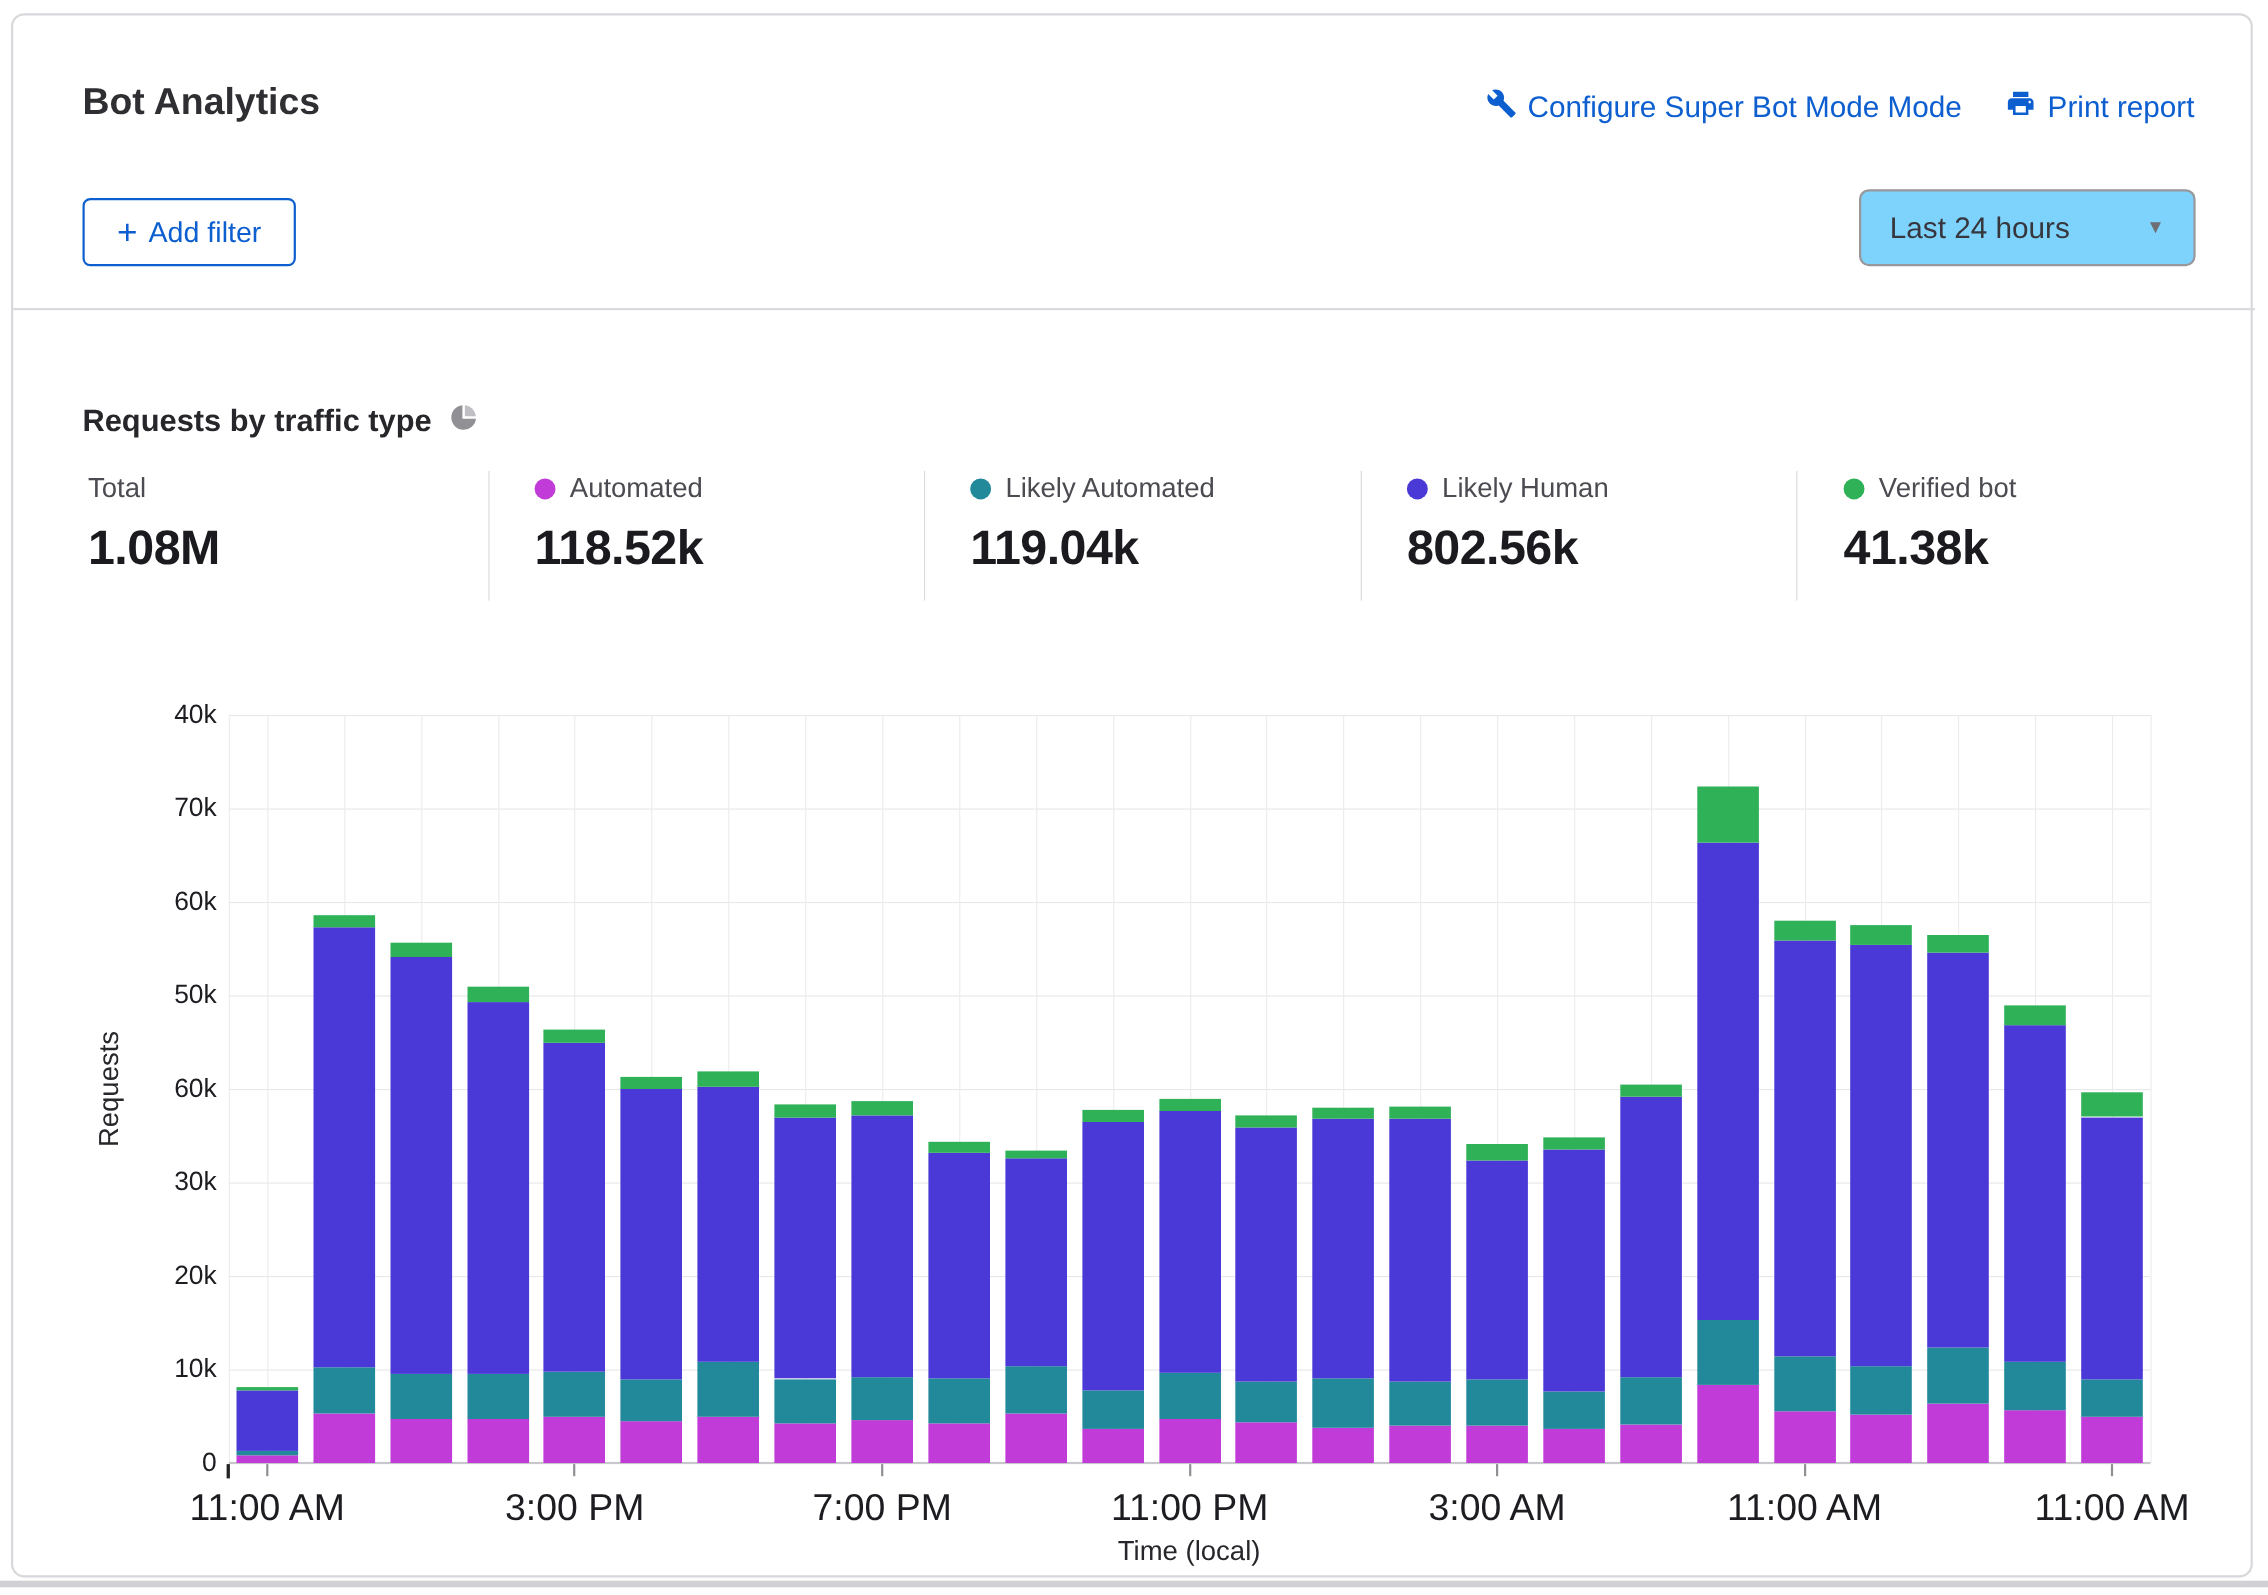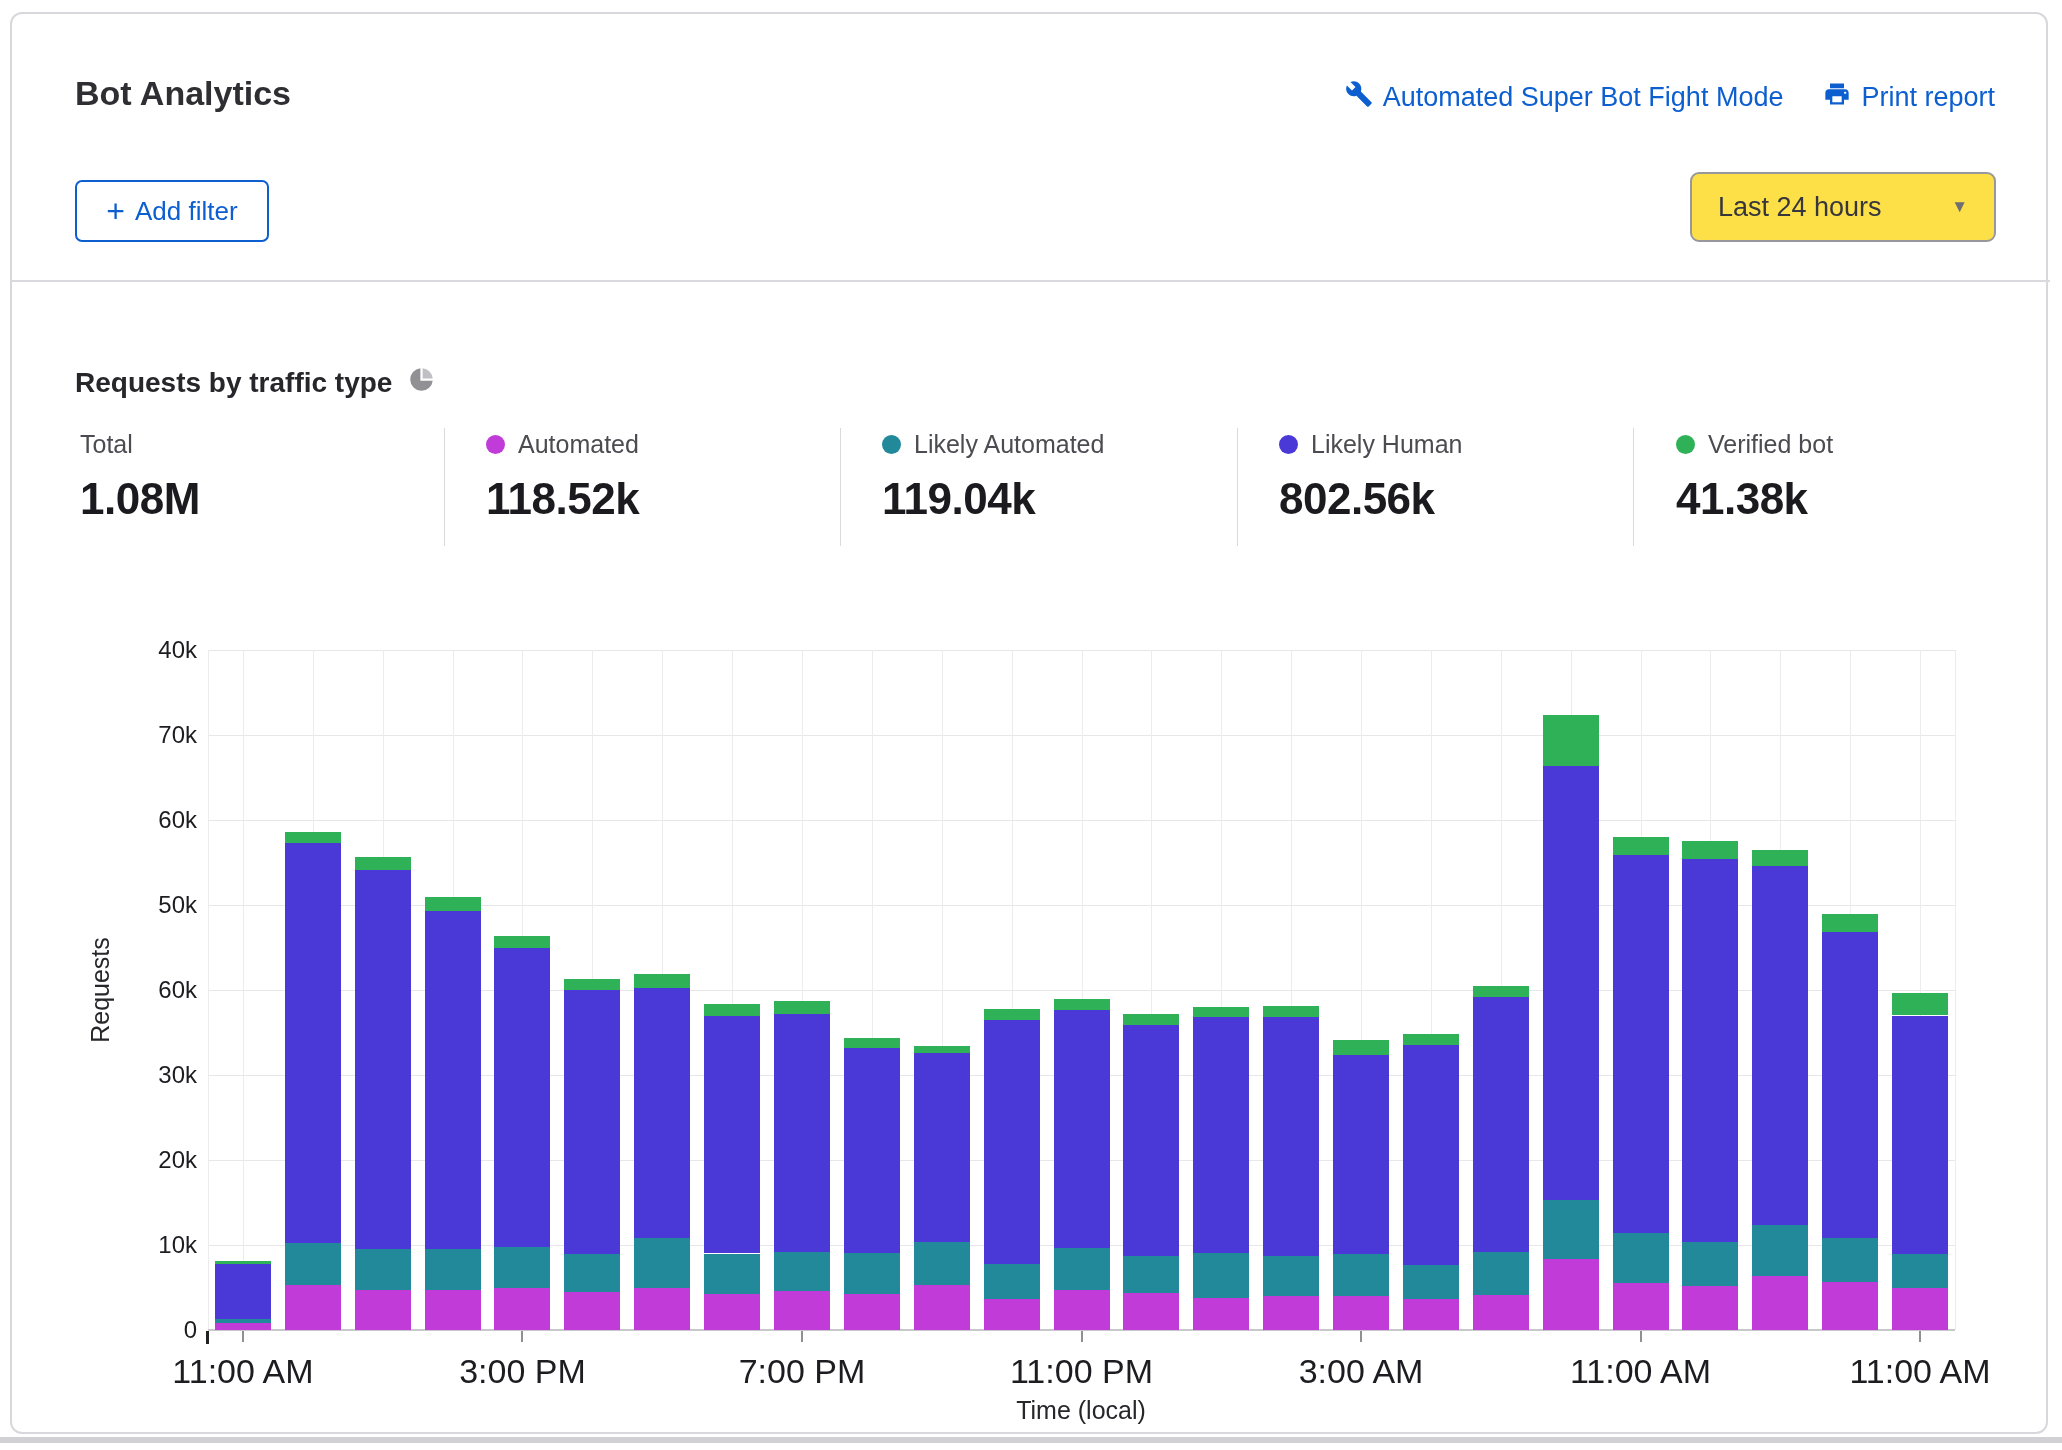--- a/index.html
+++ b/index.html
@@ -10,21 +10,21 @@
   .page-title{position:absolute;left:75px;top:74px;font-size:34px;font-weight:700;color:#2e2e33;}
   .header-links{position:absolute;top:80px;right:67px;display:flex;gap:40px;align-items:center;}
   .hlink{display:flex;align-items:center;gap:10px;color:#0d5fd0;font-size:27px;cursor:pointer;text-decoration:none;}
   .hlink svg{width:28px;height:28px;fill:#0d5fd0;}
   .add-filter{position:absolute;left:75px;top:180px;width:194px;height:62px;background:#fff;
               border:2px solid #0d5fd0;border-radius:7px;display:flex;align-items:center;justify-content:center;
               gap:10px;color:#0d5fd0;font-size:26px;font-family:inherit;cursor:pointer;}
   .add-filter .plus{font-size:32px;line-height:26px;font-weight:400;}
   .dropdown{position:absolute;left:1690px;top:172px;width:306px;height:70px;border:2px solid #97979c;
             border-radius:9px;box-sizing:border-box;display:flex;align-items:center;
-            padding:0 26px;justify-content:space-between;font-size:27px;color:#36363c;cursor:pointer;background:#fde047;}
+            padding:0 26px;justify-content:space-between;font-size:27px;color:#36363c;cursor:pointer;background:#7dd3fc;}
   .dropdown .caret{color:#6e6e73;font-size:17px;}
   .hdr-divider{position:absolute;left:12px;top:280px;width:2038px;height:2px;background:#dadade;}
   .section-title{position:absolute;left:75px;top:366px;font-size:28px;font-weight:700;color:#26262b;
                  display:flex;align-items:center;gap:16px;}
   .section-title svg{width:27px;height:27px;}
   .stat{position:absolute;top:430px;width:340px;}
   .stat .lblrow{display:flex;align-items:center;gap:13px;height:28px;}
   .stat .dot{width:19px;height:19px;border-radius:50%;}
   .stat .lbl{font-size:25px;color:#4b4b52;}
   .stat .val{margin-top:16px;font-size:44px;font-weight:700;color:#1a1a1f;letter-spacing:-0.5px;}
@@ -50,21 +50,21 @@
 
   <div class="page-title">Bot Analytics</div>
 
   <div class="header-links">
     <a class="hlink">
       <span>
         <svg viewBox="0 0 24 24">
             <path d="M22.7 19l-9.1-9.1c.9-2.3.4-5-1.5-6.9-2-2-5-2.4-7.4-1.3L9 6 6 9 1.6 4.7C.4 7.1.9 10.1 2.9 12.1c1.9 1.9 4.6 2.4 6.9 1.5l9.1 9.1c.4.4 1 .4 1.4 0l2.3-2.3c.5-.4.5-1.1.1-1.4z"></path>
           </svg>
       </span>
-      <span>Automated Super Bot Fight Mode</span>
+      <span>Configure Super Bot Mode Mode</span>
     </a>
     <a class="hlink">
       <span>
         <svg viewBox="0 0 24 24">
             <path d="M19 8H5c-1.66 0-3 1.34-3 3v6h4v4h12v-4h4v-6c0-1.66-1.34-3-3-3zm-3 11H8v-5h8v5zm3-7c-.55 0-1-.45-1-1s.45-1 1-1 1 .45 1 1-.45 1-1 1zm-1-9H6v4h12V3z"></path>
           </svg>
       </span>
       <span>Print report</span>
     </a>
   </div>

